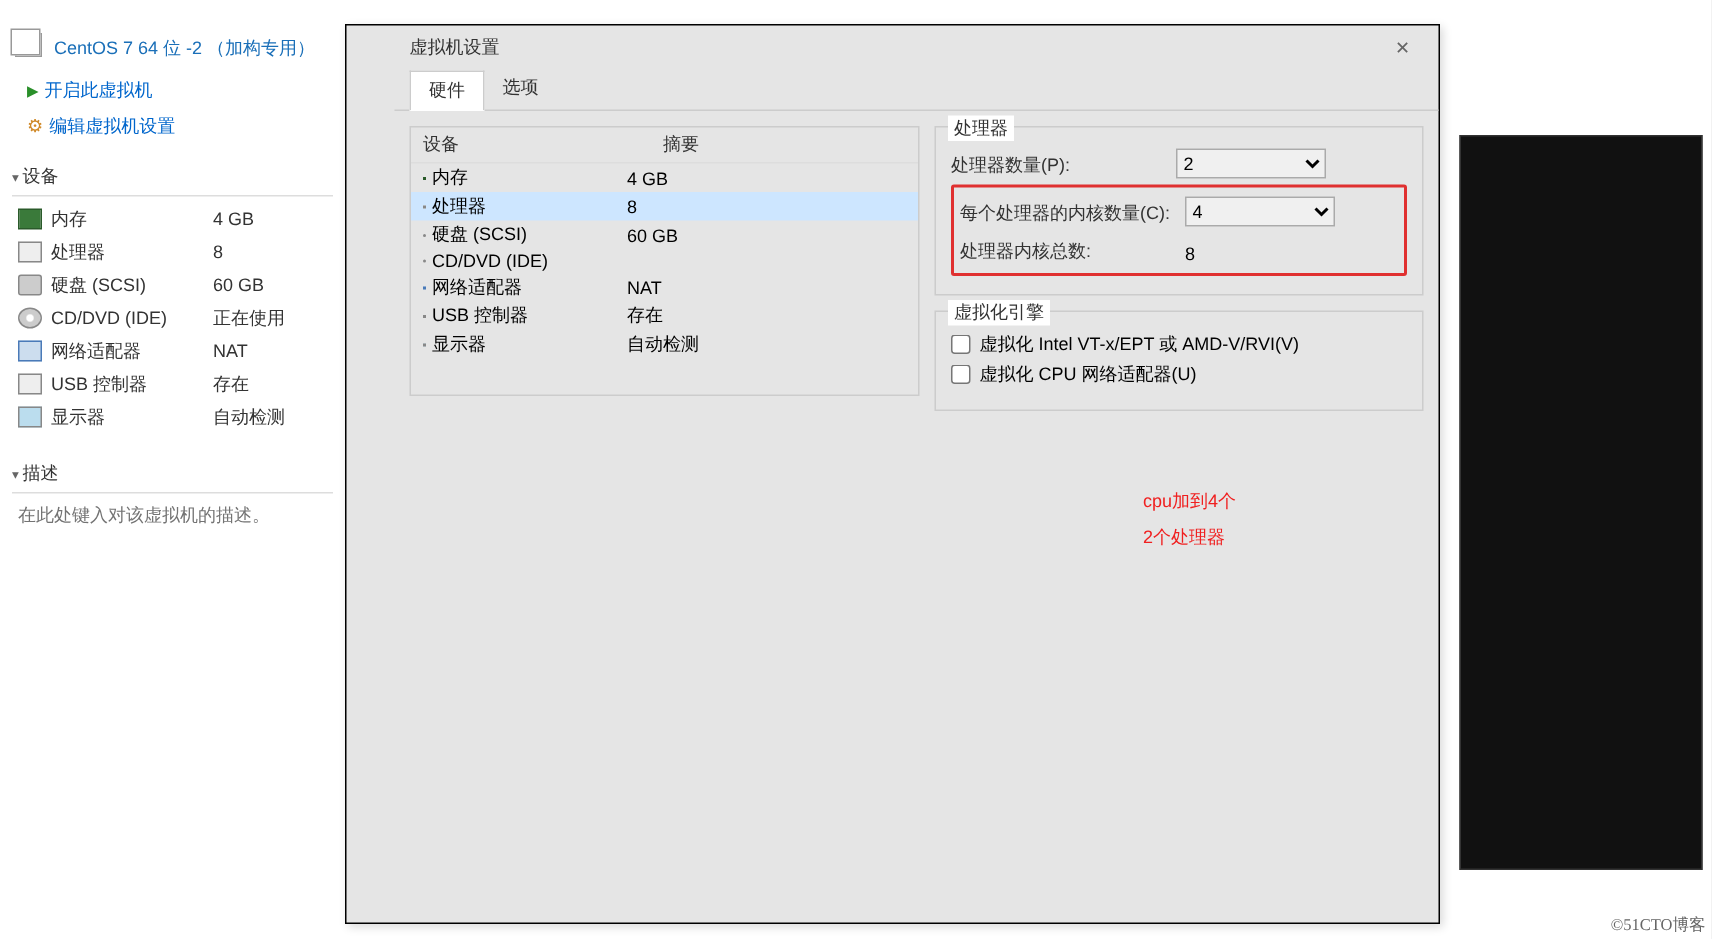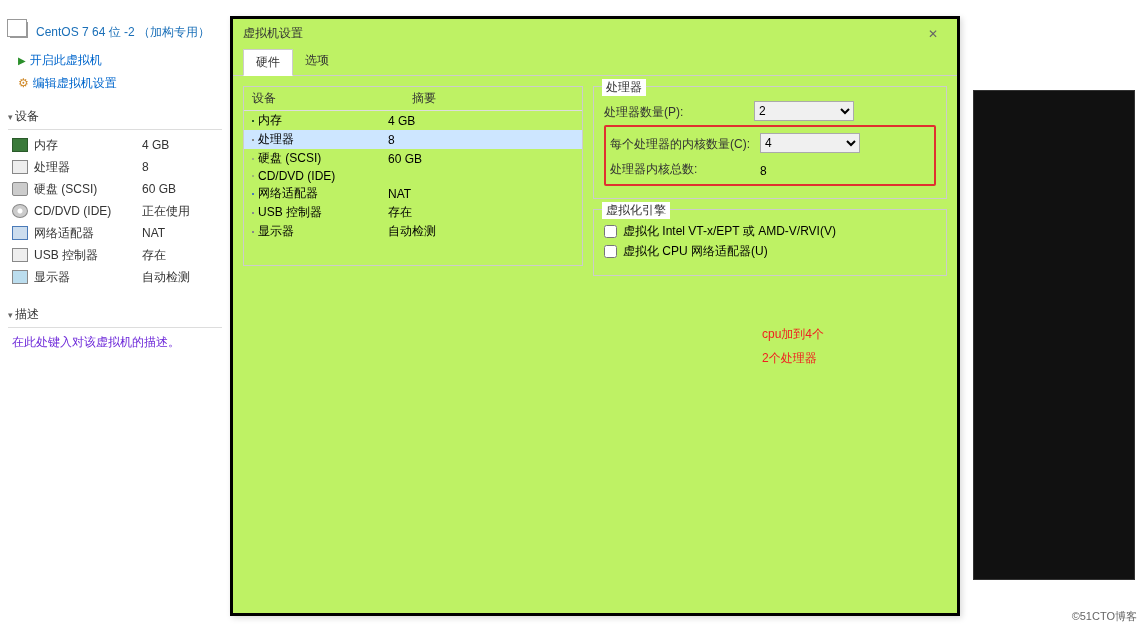--- a/index.html
+++ b/index.html
@@ -15,33 +15,33 @@
 .vm-actions .play::before { content: "▶"; color: #2a8f2a; margin-right: 4px; font-size: 10px; }
 .vm-actions .edit::before { content: "⚙"; color: #d08a2a; margin-right: 4px; }
 
 .section-head { color: #333; font-size: 12px; padding: 4px 0; border-bottom: 1px solid #ddd; margin-bottom: 4px; }
 .section-head::before { content: "▾ "; color: #666; font-size: 9px; }
 .dev-list { margin-bottom: 14px; }
 .dev-row { display: flex; align-items: center; padding: 2px 0 2px 4px; line-height: 18px; }
 .dev-row .dicon { width: 16px; height: 14px; margin-right: 6px; display: inline-block; flex-shrink: 0; }
 .dev-row .dlabel { width: 108px; color: #333; }
 .dev-row .dval { color: #333; }
-.desc-text { color: #6d28d9; padding: 2px 4px; }
+.desc-text { color: #737373; padding: 2px 4px; }
 
 
 .i-mem { background: linear-gradient(#3a7a3a,#3a7a3a); border: 1px solid #2a5a2a; }
 .i-cpu { border: 1px solid #888; background: #eee; }
 .i-disk { background: #ccc; border: 1px solid #888; border-radius: 2px; }
 .i-cd { border: 1px solid #888; border-radius: 50%; background: radial-gradient(circle,#fff 2px,#ccc 3px); }
 .i-net { border: 1px solid #4a7ab8; background: #cde; }
 .i-usb { border: 1px solid #888; background: #eee; }
 .i-display { border: 1px solid #888; background: #bde; }
 
 
-.dialog { position: absolute; left: 230px; top: 16px; width: 730px; height: 600px; background: #bef264; border: 3px solid #000000; box-shadow: 2px 2px 6px rgba(0,0,0,0.15); }
+.dialog { position: absolute; left: 230px; top: 16px; width: 730px; height: 600px; background: #e5e5e5; border: 1px solid #000000; box-shadow: 2px 2px 6px rgba(0,0,0,0.15); padding-left: 32px; }
 .dialog-title { display: flex; justify-content: space-between; align-items: center; padding: 6px 10px; font-size: 12px; color: #333; }
 .dialog-close { width: 28px; text-align: center; color: #666; cursor: pointer; }
 .tabs { display: flex; border-bottom: 1px solid #ccc; padding: 0 10px; }
 .tab { padding: 4px 12px; color: #333; cursor: pointer; }
 .tab.active { border: 1px solid #ccc; border-bottom: 1px solid #fff; background: #fff; position: relative; top: 1px; }
 
 .dialog-body { display: flex; padding: 10px; gap: 10px; }
 .hw-list { width: 340px; border: 1px solid #ccc; height: 180px; overflow: hidden; }
 .hw-head { display: flex; border-bottom: 1px solid #ddd; color: #333; }
 .hw-head span:first-child { width: 160px; padding: 3px 8px; }
@@ -61,21 +61,21 @@
 select { width: 100px; height: 20px; border: 1px solid #aaa; background: #f0f0f0; font-size: 12px; }
 .highlight { border: 2px solid #e03030; border-radius: 2px; padding: 0; }
 .highlight .form-row { padding: 2px 4px; }
 
 .chk-row { display: flex; align-items: center; margin: 3px 0; }
 .chk-row input { margin-right: 6px; }
 .annotation { position: absolute; left: 762px; top: 322px; color: #f02020; font-size: 18px; line-height: 24px; }
 
 
 .preview { position: absolute; right: 6px; top: 90px; width: 162px; height: 490px; background: #111; border: 1px solid #333; }
-.watermark { position: absolute; right: 4px; bottom: 2px; color: #666; font-size: 11px; }
+.watermark { position: absolute; right: 4px; bottom: 2px; color: #666; font-size: 11px; font-family: Liberation Serif, serif; }
 </style>
 </head>
 <body>
 
 <div class="left-panel">
   <div class="vm-title">
     <span class="vm-title-icon"></span>
     <span>CentOS 7 64 位 -2 （加构专用）</span>
   </div>
   <div class="vm-actions">

